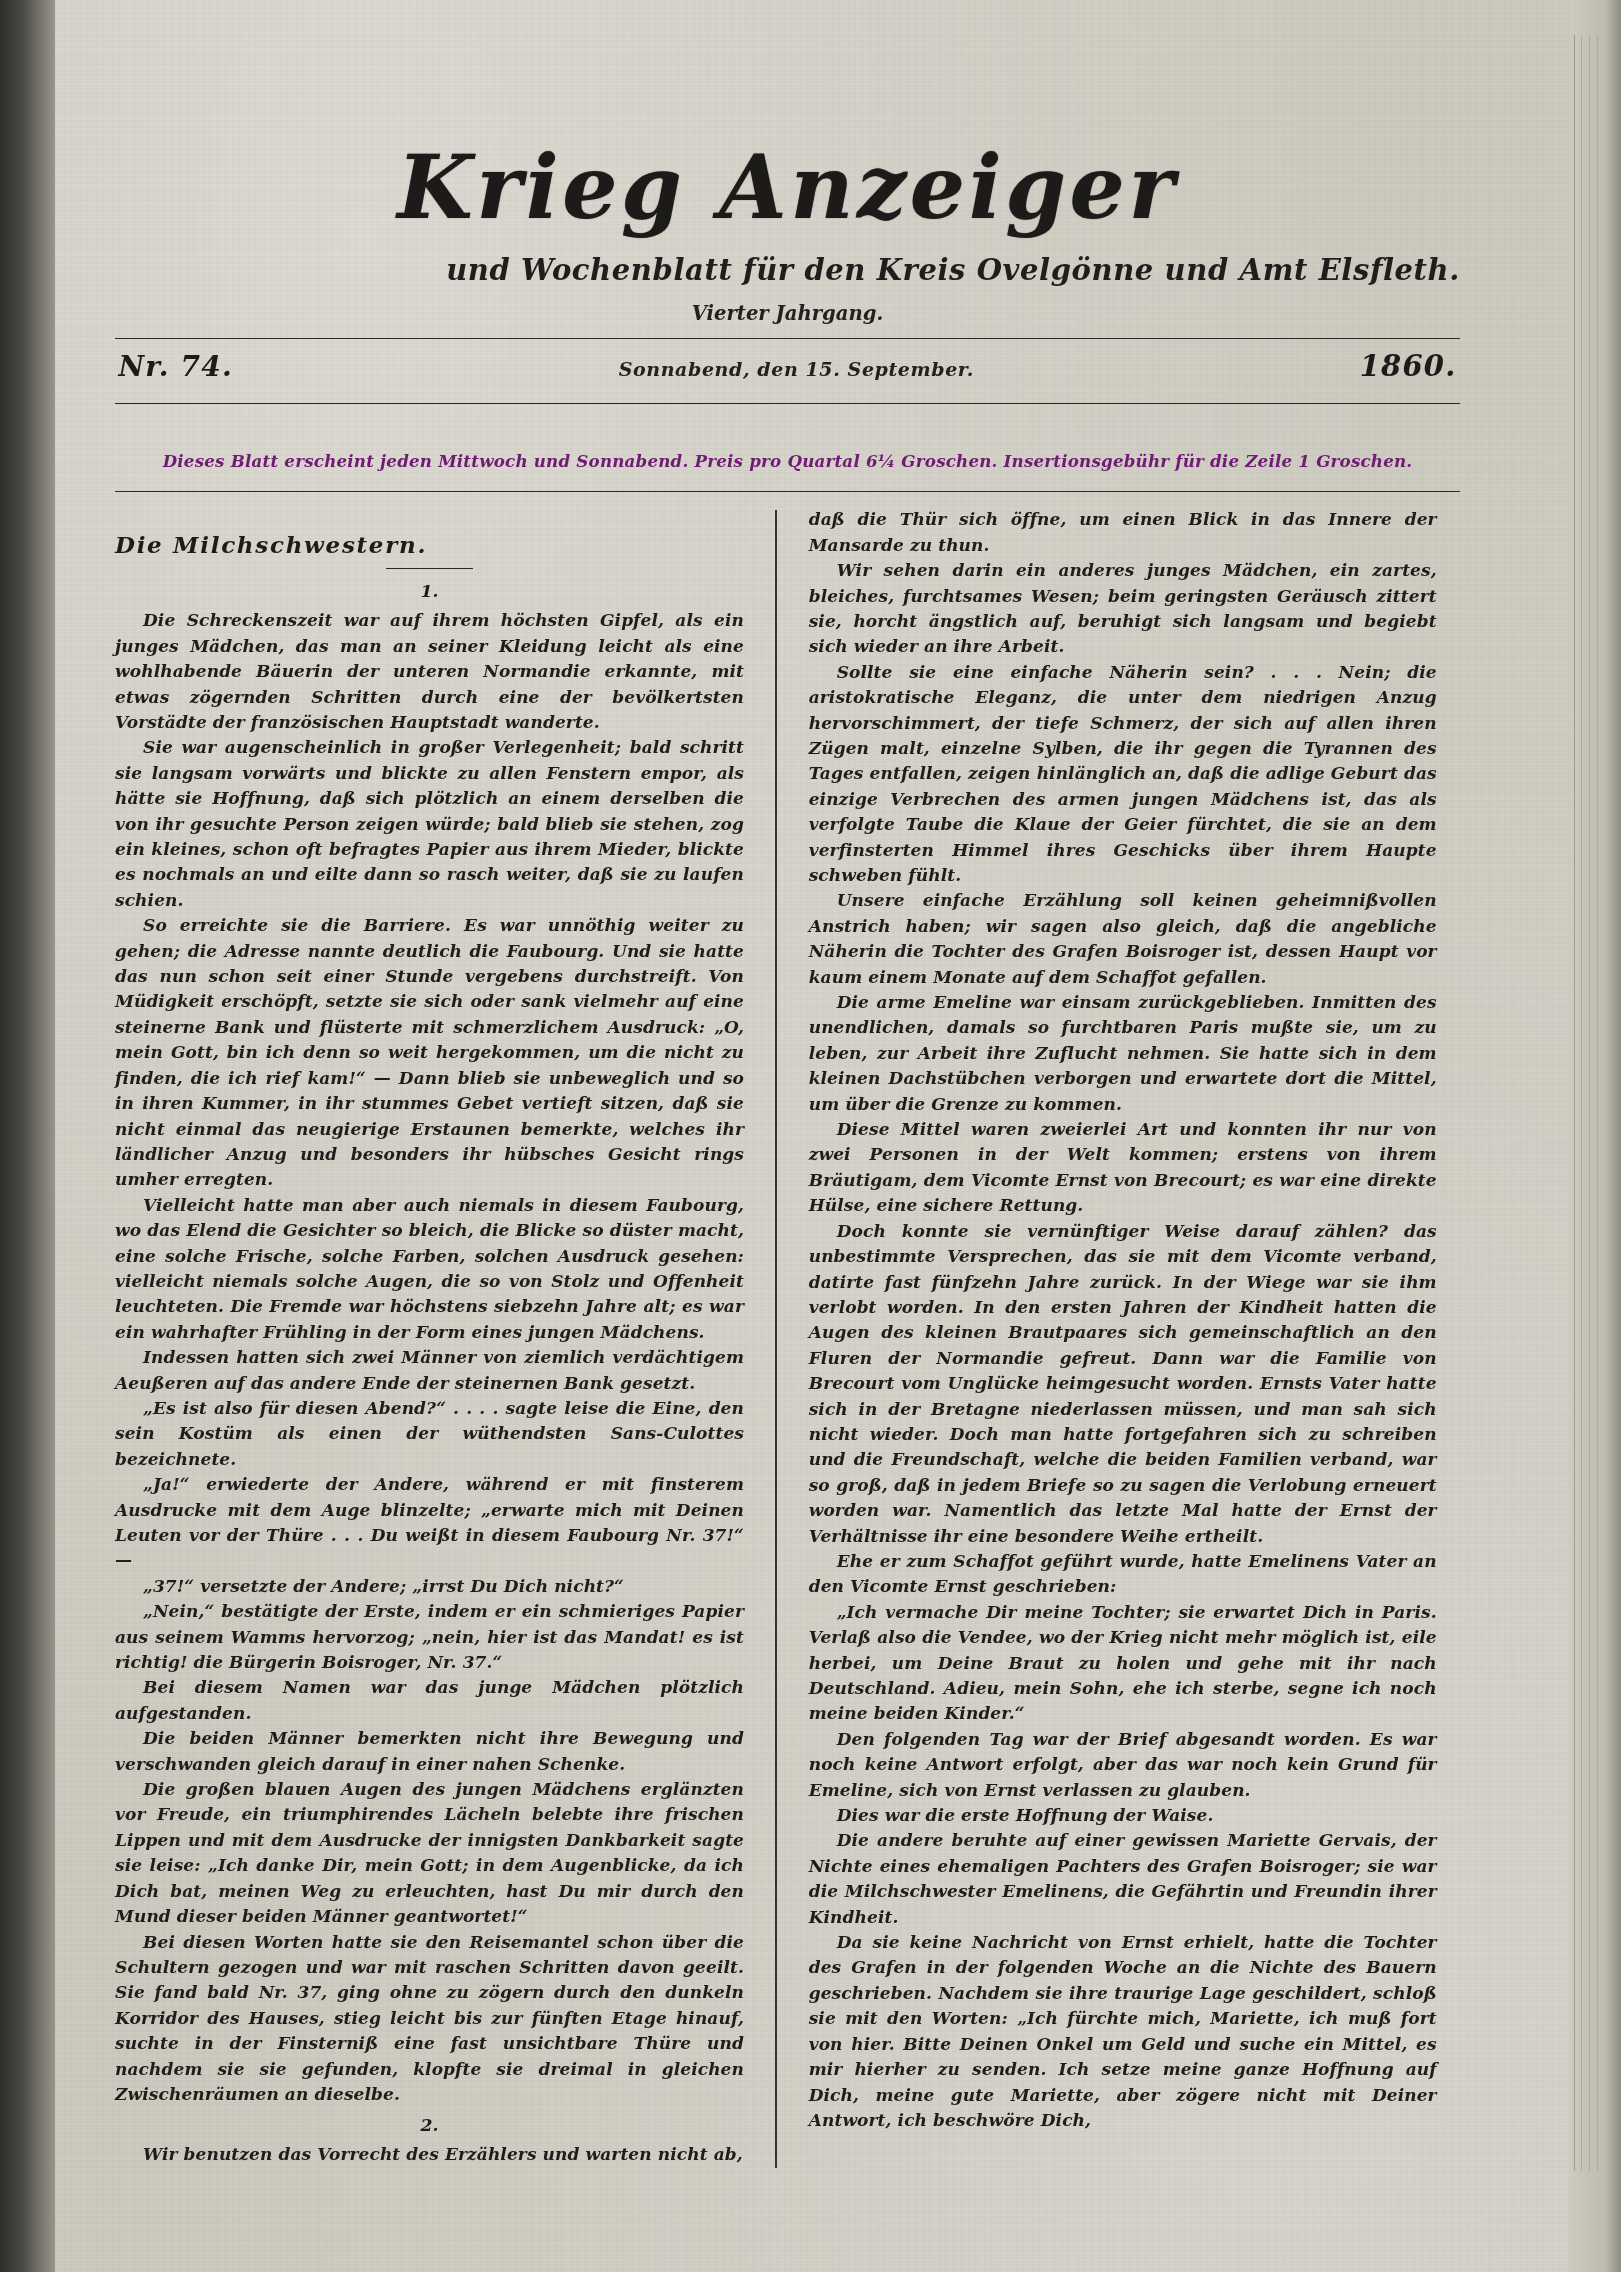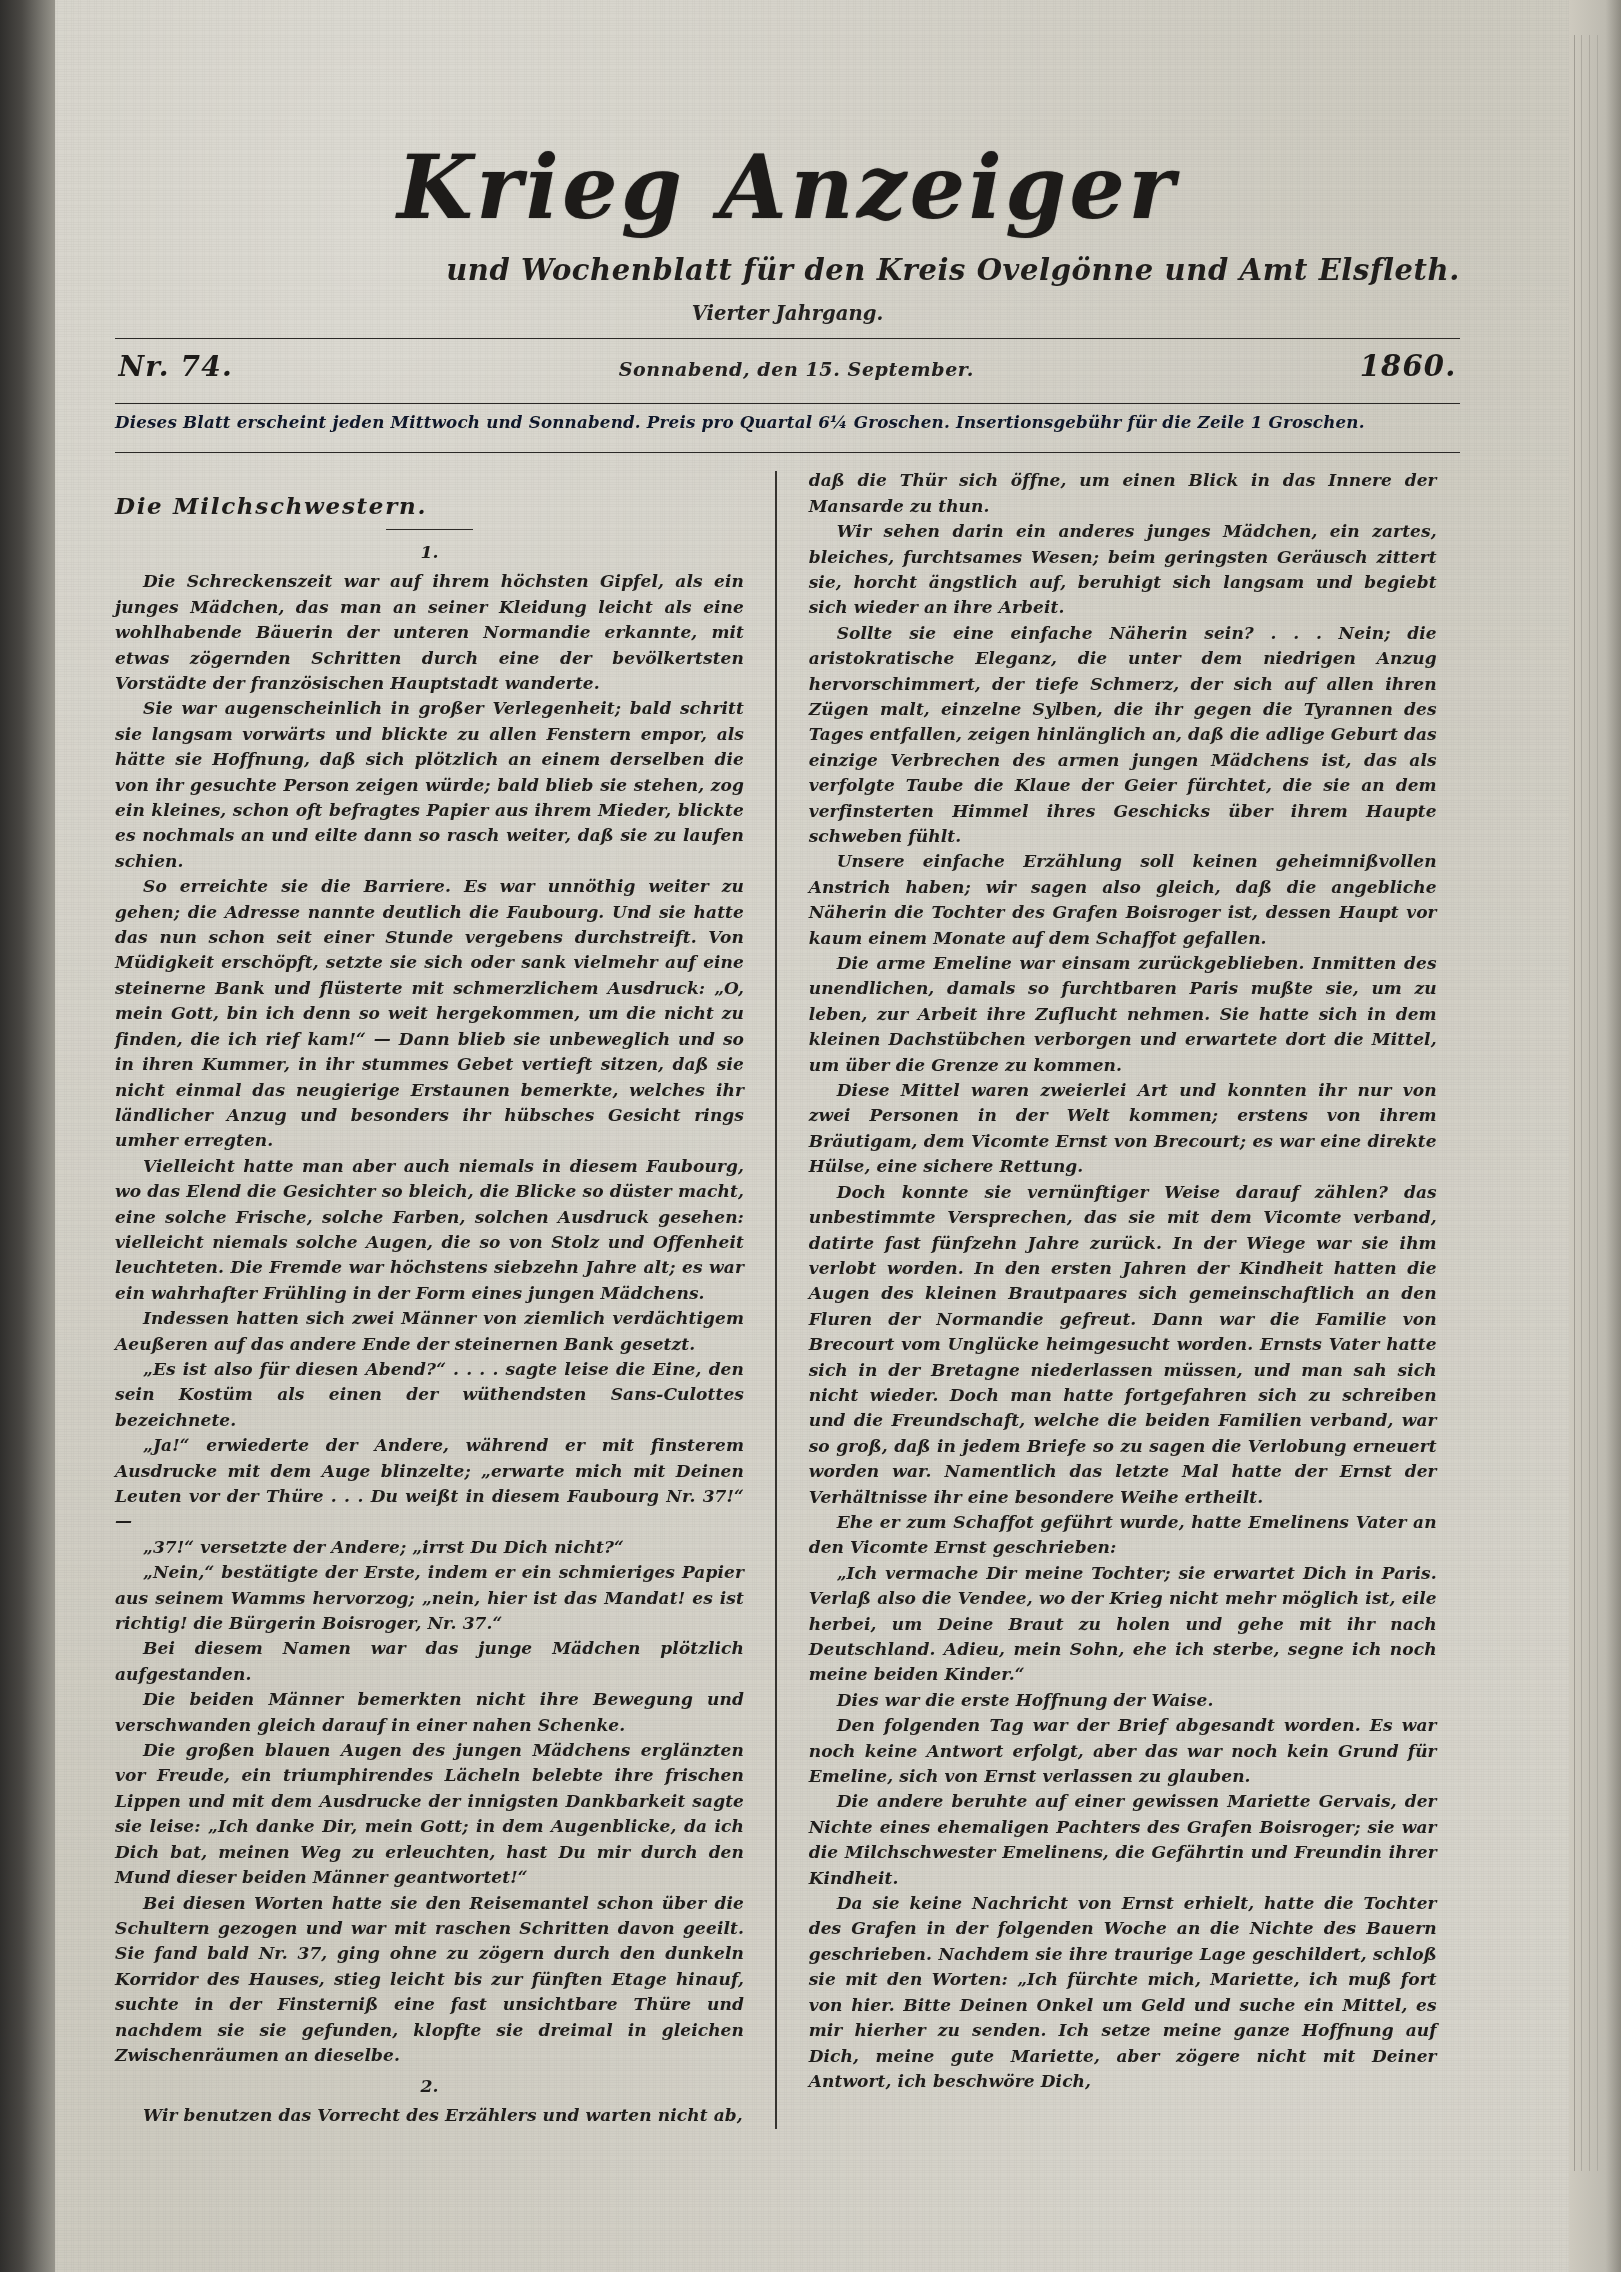--- a/index.html
+++ b/index.html
@@ -115,27 +115,28 @@
     letter-spacing: 0.6px;
   }
   .issue-year {
     font-size: 29px;
     font-weight: 700;
     font-style: italic;
     color: #1d1b19;
     letter-spacing: 1.2px;
   }
   .notice {
-    text-align: left;
+    text-align: center;
     font-size: 16.7px;
     font-style: italic;
     font-weight: 700;
-    color: #0f172a;
+    color: #701a75;
     padding: 8px 0 7px 0;
     letter-spacing: 0.2px;
+    margin-top: 39px;
   }
   
   .columns {
     display: flex;
     margin-top: 15px;
     position: relative;
   }
   .col {
     width: 652px;
     box-sizing: border-box;
@@ -241,22 +242,22 @@
       <div class="col right">
         <p class="body noindent">daß die Thür sich öffne, um einen Blick in das Innere der Mansarde zu thun.</p>
         <p class="body">Wir sehen darin ein anderes junges Mädchen, ein zartes, bleiches, furchtsames Wesen; beim geringsten Geräusch zittert sie, horcht ängstlich auf, beruhigt sich langsam und begiebt sich wieder an ihre Arbeit.</p>
         <p class="body">Sollte sie eine einfache Näherin sein? . . . Nein; die aristokratische Eleganz, die unter dem niedrigen Anzug hervorschimmert, der tiefe Schmerz, der sich auf allen ihren Zügen malt, einzelne Sylben, die ihr gegen die Tyrannen des Tages entfallen, zeigen hinlänglich an, daß die adlige Geburt das einzige Verbrechen des armen jungen Mädchens ist, das als verfolgte Taube die Klaue der Geier fürchtet, die sie an dem verfinsterten Himmel ihres Geschicks über ihrem Haupte schweben fühlt.</p>
         <p class="body">Unsere einfache Erzählung soll keinen geheimnißvollen Anstrich haben; wir sagen also gleich, daß die angebliche Näherin die Tochter des Grafen Boisroger ist, dessen Haupt vor kaum einem Monate auf dem Schaffot gefallen.</p>
         <p class="body">Die arme Emeline war einsam zurückgeblieben. Inmitten des unendlichen, damals so furchtbaren Paris mußte sie, um zu leben, zur Arbeit ihre Zuflucht nehmen. Sie hatte sich in dem kleinen Dachstübchen verborgen und erwartete dort die Mittel, um über die Grenze zu kommen.</p>
         <p class="body">Diese Mittel waren zweierlei Art und konnten ihr nur von zwei Personen in der Welt kommen; erstens von ihrem Bräutigam, dem Vicomte Ernst von Brecourt; es war eine direkte Hülse, eine sichere Rettung.</p>
         <p class="body">Doch konnte sie vernünftiger Weise darauf zählen? das unbestimmte Versprechen, das sie mit dem Vicomte verband, datirte fast fünfzehn Jahre zurück. In der Wiege war sie ihm verlobt worden. In den ersten Jahren der Kindheit hatten die Augen des kleinen Brautpaares sich gemeinschaftlich an den Fluren der Normandie gefreut. Dann war die Familie von Brecourt vom Unglücke heimgesucht worden. Ernsts Vater hatte sich in der Bretagne niederlassen müssen, und man sah sich nicht wieder. Doch man hatte fortgefahren sich zu schreiben und die Freundschaft, welche die beiden Familien verband, war so groß, daß in jedem Briefe so zu sagen die Verlobung erneuert worden war. Namentlich das letzte Mal hatte der Ernst der Verhältnisse ihr eine besondere Weihe ertheilt.</p>
         <p class="body">Ehe er zum Schaffot geführt wurde, hatte Emelinens Vater an den Vicomte Ernst geschrieben:</p>
         <p class="body">„Ich vermache Dir meine Tochter; sie erwartet Dich in Paris. Verlaß also die Vendee, wo der Krieg nicht mehr möglich ist, eile herbei, um Deine Braut zu holen und gehe mit ihr nach Deutschland. Adieu, mein Sohn, ehe ich sterbe, segne ich noch meine beiden Kinder.“</p>
+        <p class="body">Den folgenden Tag war der Brief abgesandt worden. Es war noch keine Antwort erfolgt, aber das war noch kein Grund für Emeline, sich von Ernst verlassen zu glauben.</p>
         <p class="body">Dies war die erste Hoffnung der Waise.</p>
-        <p class="body">Den folgenden Tag war der Brief abgesandt worden. Es war noch keine Antwort erfolgt, aber das war noch kein Grund für Emeline, sich von Ernst verlassen zu glauben.</p>
         <p class="body">Die andere beruhte auf einer gewissen Mariette Gervais, der Nichte eines ehemaligen Pachters des Grafen Boisroger; sie war die Milchschwester Emelinens, die Gefährtin und Freundin ihrer Kindheit.</p>
         <p class="body">Da sie keine Nachricht von Ernst erhielt, hatte die Tochter des Grafen in der folgenden Woche an die Nichte des Bauern geschrieben. Nachdem sie ihre traurige Lage geschildert, schloß sie mit den Worten: „Ich fürchte mich, Mariette, ich muß fort von hier. Bitte Deinen Onkel um Geld und suche ein Mittel, es mir hierher zu senden. Ich setze meine ganze Hoffnung auf Dich, meine gute Mariette, aber zögere nicht mit Deiner Antwort, ich beschwöre Dich,</p>
       </div>
     </div>
 
   </div>
 </div>
 
 
 </body></html>

